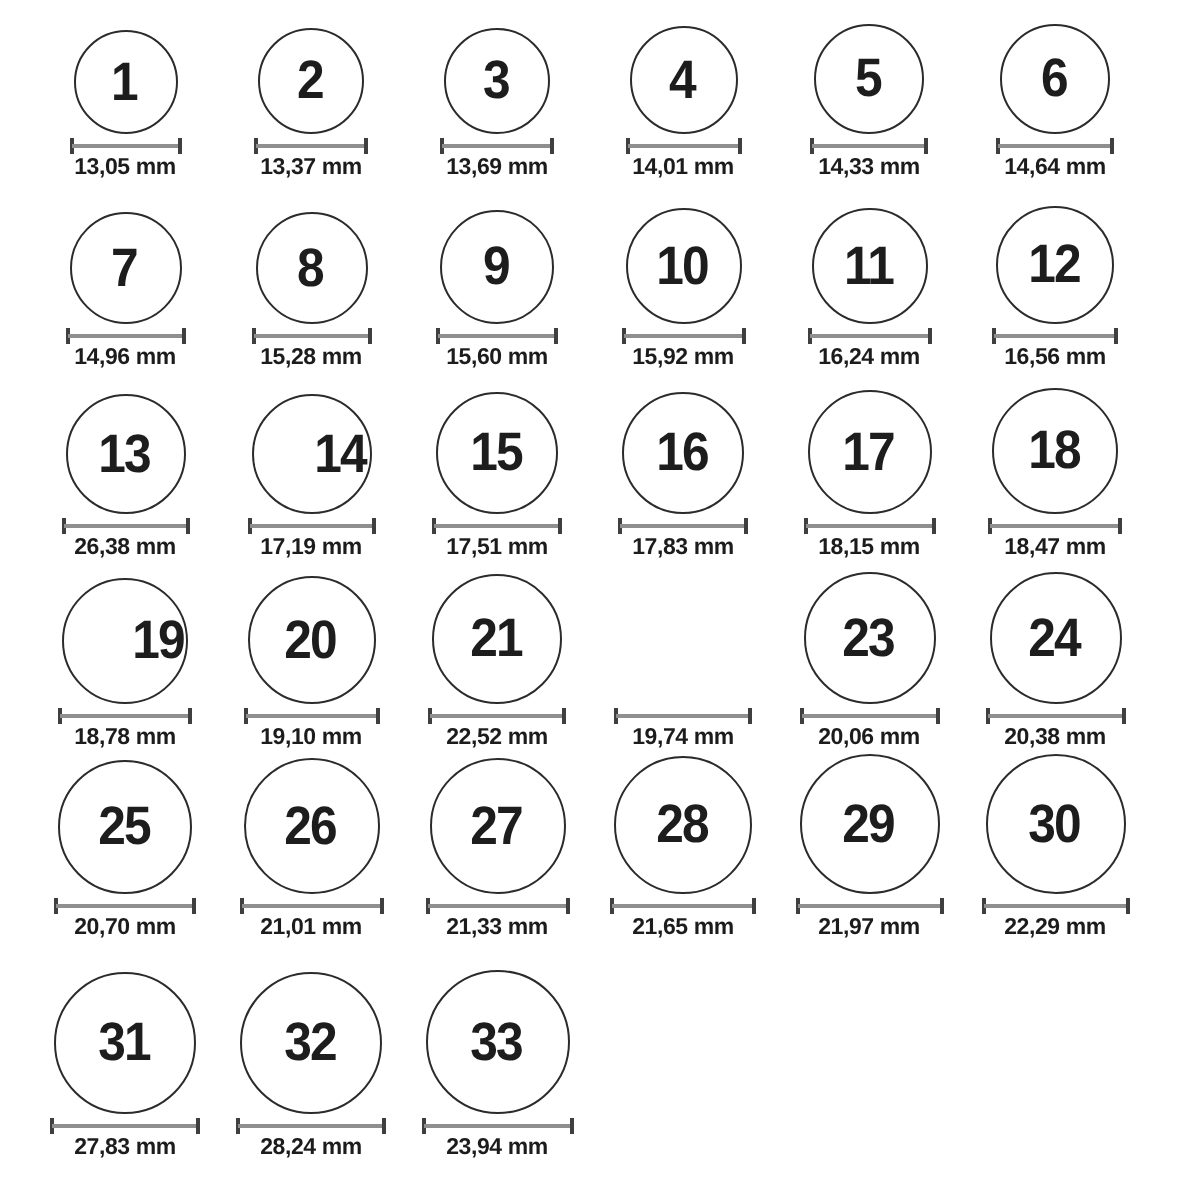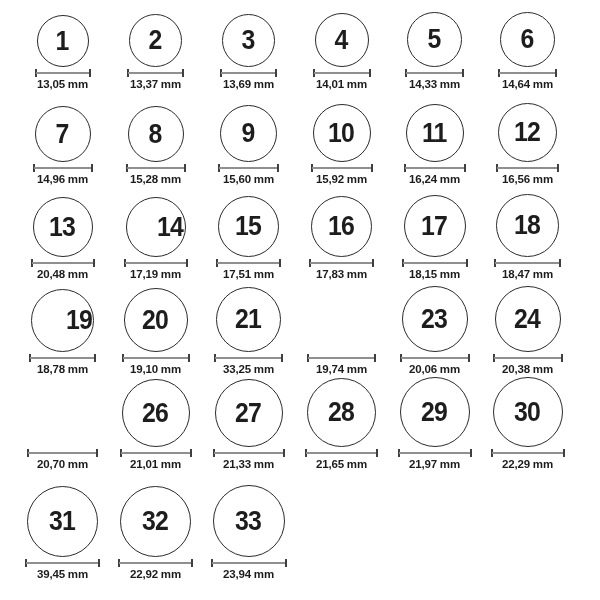--- a/index.html
+++ b/index.html
@@ -227,21 +227,21 @@
     <div class="row">
       <div class="cell">
         <div class="circle" style="width: 60px; height: 60px;">
           <span class="num">13</span>
         </div>
         <div class="ruler" style="width: 64px;">
           <span class="tick left"></span>
           <span class="line"></span>
           <span class="tick right"></span>
         </div>
-        <div class="dia-label">20,48 mm</div>
+        <div class="dia-label">26,38 mm</div>
       </div>
       <div class="cell">
         <div class="circle" style="width: 60px; height: 60px; justify-content: flex-end;">
           <span class="num">14</span>
         </div>
         <div class="ruler" style="width: 64px;">
           <span class="tick left"></span>
           <span class="line"></span>
           <span class="tick right"></span>
         </div>
@@ -317,21 +317,21 @@
       </div>
       <div class="cell">
         <div class="circle" style="width: 65px; height: 65px;">
           <span class="num">21</span>
         </div>
         <div class="ruler" style="width: 69px;">
           <span class="tick left"></span>
           <span class="line"></span>
           <span class="tick right"></span>
         </div>
-        <div class="dia-label">33,25 mm</div>
+        <div class="dia-label">22,52 mm</div>
       </div>
       <div class="cell">
         <div class="ruler" style="width: 69px;">
           <span class="tick left"></span>
           <span class="line"></span>
           <span class="tick right"></span>
         </div>
         <div class="dia-label">19,74 mm</div>
       </div>
       <div class="cell">
@@ -352,20 +352,23 @@
         <div class="ruler" style="width: 70px;">
           <span class="tick left"></span>
           <span class="line"></span>
           <span class="tick right"></span>
         </div>
         <div class="dia-label">20,38 mm</div>
       </div>
     </div>
     <div class="row">
       <div class="cell">
+        <div class="circle" style="width: 67px; height: 67px;">
+          <span class="num">25</span>
+        </div>
         <div class="ruler" style="width: 71px;">
           <span class="tick left"></span>
           <span class="line"></span>
           <span class="tick right"></span>
         </div>
         <div class="dia-label">20,70 mm</div>
       </div>
       <div class="cell">
         <div class="circle" style="width: 68px; height: 68px;">
           <span class="num">26</span>
@@ -425,32 +428,32 @@
     <div class="row row-last">
       <div class="cell">
         <div class="circle" style="width: 71px; height: 71px;">
           <span class="num">31</span>
         </div>
         <div class="ruler" style="width: 75px;">
           <span class="tick left"></span>
           <span class="line"></span>
           <span class="tick right"></span>
         </div>
-        <div class="dia-label">39,45 mm</div>
+        <div class="dia-label">27,83 mm</div>
       </div>
       <div class="cell">
         <div class="circle" style="width: 71px; height: 71px;">
           <span class="num">32</span>
         </div>
         <div class="ruler" style="width: 75px;">
           <span class="tick left"></span>
           <span class="line"></span>
           <span class="tick right"></span>
         </div>
-        <div class="dia-label">22,92 mm</div>
+        <div class="dia-label">28,24 mm</div>
       </div>
       <div class="cell">
         <div class="circle" style="width: 72px; height: 72px;">
           <span class="num">33</span>
         </div>
         <div class="ruler" style="width: 76px;">
           <span class="tick left"></span>
           <span class="line"></span>
           <span class="tick right"></span>
         </div>

